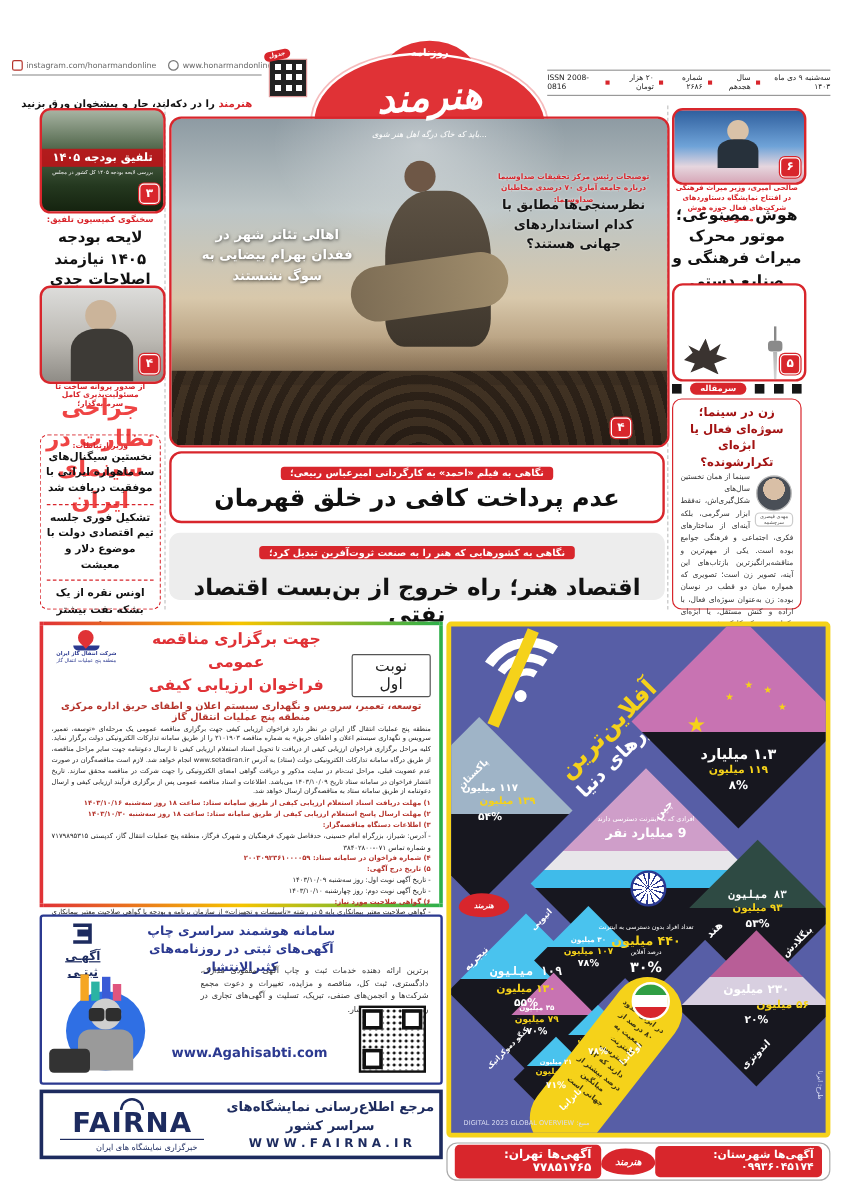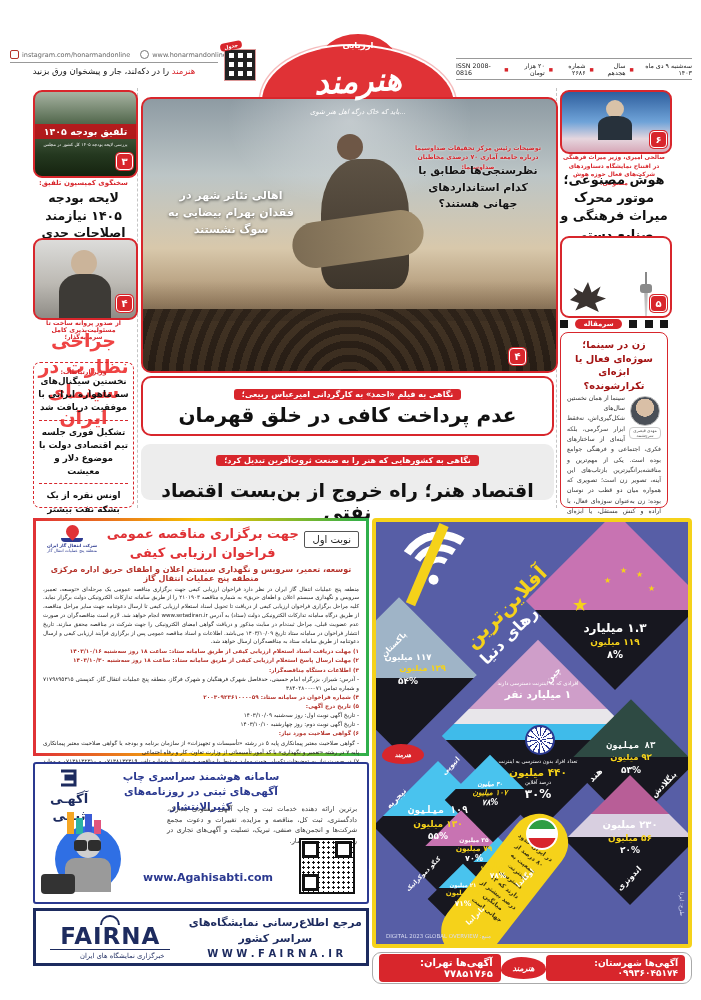--- a/index.html
+++ b/index.html
@@ -41,39 +41,39 @@
        display:flex;gap:10px;align-items:center;border-bottom:1px solid #999;padding-bottom:3px;">
     <span style="display:flex;align-items:center;gap:3px;">
       <span style="width:7px;height:7px;border:1.3px solid #b5342c;border-radius:2px;display:inline-block;"></span>
       <span>instagram.com/honarmandonline</span>
     </span>
     <span style="display:flex;align-items:center;gap:3px;">
       <span style="width:7px;height:7px;border:1.3px solid #777;border-radius:50%;display:inline-block;"></span>
       <span>www.honarmandonline.ir</span>
     </span>
   </div>
-  <div class="abs ctr" style="left:10px;top:66px;width:208px;font-size:8.5px;color:#111;font-weight:normal;">
+  <div class="abs ctr" style="left:10px;top:82px;width:208px;font-size:8.5px;color:#111;font-weight:bold;">
     <span class="red">هنرمند</span>
     <span>را در دکه‌لند، جار و پیشخوان ورق بزنید</span>
   </div>
 
   <div class="abs" style="left:224px;top:42px;width:32px;height:38px;">
     <div style="width:30px;height:30px;margin-top:7px;border:1px solid #d99;background-image:
          repeating-linear-gradient(0deg,#222 0 4px,transparent 4px 9px),
          repeating-linear-gradient(90deg,#222 0 4px,transparent 4px 9px);background-color:#fff;"></div>
     <div class="abs" style="left:-4px;top:0;background:#d8262c;color:#fff;font-size:5px;border-radius:6px;
          padding:1px 4px;transform:rotate(-12deg);font-weight:bold;">جدول</div>
   </div>
 
   <div class="abs" style="left:262px;top:34px;width:192px;height:100px;">
     <div class="abs" style="left:56px;top:0;width:80px;height:36px;background:#e03236;
          border-radius:50% 50% 20% 20%/85% 85% 15% 15%;"></div>
     <div class="abs" style="left:0;top:12px;width:192px;height:84px;background:#e03236;
          border-radius:46% 54% 48% 52%/66% 70% 30% 34%;box-shadow:0 0 0 2px #fff,0 0 0 3.5px #e0323655;"></div>
-    <div class="abs ctr white" style="left:56px;top:6px;width:80px;font-size:8.5px;font-weight:bold;z-index:2;">ارزیابی</div>
+    <div class="abs ctr white" style="left:56px;top:6px;width:80px;font-size:8.5px;font-weight:bold;z-index:2;">روزنامه</div>
     <div class="abs ctr white" style="left:0;top:28px;width:192px;font-size:32px;font-weight:bold;font-style:italic;
          z-index:2;transform:rotate(-3deg);letter-spacing:2px;">هنرمند</div>
     <div class="abs ctr white" style="left:10px;top:74px;width:172px;font-size:6.8px;z-index:2;font-style:italic;">...باید که خاک درگه اهل هنر شوی</div>
   </div>
 
   <div class="abs" style="left:456px;top:58px;width:236px;font-size:6.3px;color:#222;display:flex;gap:4px;
        align-items:center;justify-content:flex-start;border-bottom:1px solid #999;border-top:1px solid #999;padding:3px 0;">
     <span>سه‌شنبه ۹ دی ماه ۱۴۰۳</span>
     <span class="red" style="font-size:4.5px;">■</span>
     <span>سال هجدهم</span>
@@ -188,21 +188,21 @@
            background:radial-gradient(circle at 50% 38%,#d9bfa6 0 40%,#4a4f57 41%);"></div>
       <div style="font-size:4.2px;color:#555;border:0.5px solid #ccc;border-radius:4px;margin-top:1px;">مهدی قیصری سرچشمه</div>
     </div>
     <div style="font-size:6.2px;line-height:1.66;color:#333;text-align:justify;">سینما از همان نخستین سال‌های شکل‌گیری‌اش، نه‌فقط ابزار سرگرمی، بلکه آینه‌ای از ساختارهای فکری، اجتماعی و فرهنگی جوامع بوده است. یکی از مهم‌ترین و مناقشه‌برانگیزترین بازتاب‌های این آینه، تصویر زن است؛ تصویری که همواره میان دو قطب در نوسان بوده: زن به‌عنوان سوژه‌ای فعال، با اراده و کنش مستقل، یا ابژه‌ای تکرارشونده که کارکردش محدود به چشم‌نوازی، برانگیختن احساس یا پیشبرد روایت مردانه است. این دوگانه هنوز هم یکی از اصلی‌ترین چالش‌های سینما به شمار می‌رود و در بخش بزرگی از تاریخ سینما، زن نه به‌عنوان محور روایت بلکه به‌عنوان عنصری...</div>
     <div class="bold red" style="font-size:6.8px;text-align:left;margin-top:2px;">صفحه ۲ را بخوانید</div>
   </div>
 
   <div class="abs" style="left:33px;top:518px;width:336px;height:238px;background:#fff;border:3px solid;
        border-image:linear-gradient(90deg,#e03236,#f5c400,#2eaf4b) 1;box-sizing:border-box;padding:4px 7px;">
     <div style="display:flex;align-items:flex-start;justify-content:space-between;">
-      <div style="border:1px solid #555;border-radius:2px;font-size:10px;padding:2px 7px;margin-top:6px;color:#222;">نوبت اول</div>
+      <div style="border:1px solid #555;border-radius:2px;font-size:13px;padding:2px 7px;margin-top:20px;color:#222;text-align:center;">نوبت اول</div>
       <div class="ctr bold" style="font-size:13px;color:#e03236;line-height:1.45;">
         <div>جهت برگزاری مناقصه عمومی</div>
         <div>فراخوان ارزیابی کیفی</div>
       </div>
       <div class="ctr" style="width:58px;">
         <div style="width:13px;height:13px;background:#e03236;border-radius:50% 50% 50% 0;transform:rotate(-45deg);margin:0 auto;"></div>
         <div style="width:22px;height:4px;background:#2b3990;border-radius:0 0 4px 4px;margin:0 auto 1px;"></div>
         <div style="font-size:4.4px;color:#2b3990;font-weight:bold;">شرکت انتقال گاز ایران</div>
         <div style="font-size:4.2px;color:#2b3990;">منطقه پنج عملیات انتقال گاز</div>
       </div>
@@ -229,21 +229,21 @@
       <div style="background:#d8262c;color:#fff;font-weight:bold;font-size:7.3px;border-radius:10px;padding:3px 10px;">روابط عمومی منطقه پنج عملیات انتقال گاز (۸۷۲۰۰۴۵۰)</div>
     </div>
   </div>
 
   <div class="abs" style="left:33px;top:762px;width:336px;height:142px;border:2.5px solid #2b3990;border-radius:3px;
        box-sizing:border-box;background:#fff;">
     <div class="abs ctr" style="left:8px;top:5px;width:52px;">
       <svg width="22" height="18" viewBox="0 0 22 18">
         <path d="M3 2 h14 v5 h-9 v3 h9 v6 h-14" fill="none" stroke="#1d2b5f" stroke-width="3"></path>
       </svg>
-      <div style="font-size:13px;font-weight:bold;color:#1d2b5f;line-height:1.3;">
+      <div style="font-size:10px;font-weight:bold;color:#1d2b5f;line-height:1.3;text-decoration:underline;">
         <span>آگهـی</span><br>
         <span>ثبتـی</span>
       </div>
     </div>
     <div class="ctr bold" style="font-size:10.5px;color:#2b3990;line-height:1.45;padding:5px 64px 0 64px;">سامانه هوشمند سراسری چاپ آگهی‌های ثبتی در روزنامه‌های کثیرالانتشار</div>
     <div class="abs" style="right:10px;top:40px;width:190px;font-size:6.7px;line-height:1.6;color:#333;text-align:justify;">برترین ارائه دهنده خدمات ثبت و چاپ آگهی مفقودی مدارک، دادگستری، ثبت کل، مناقصه و مزایده، تغییرات و دعوت مجمع شرکت‌ها و انجمن‌های صنفی، تبریک، تسلیت و آگهی‌های تجاری در روزنامه‌های کثیرالانتشار.</div>
     <div class="qr" style="right:12px;bottom:8px;">
       <div class="qr-eye" style="left:1px;top:1px;"></div>
       <div class="qr-eye" style="right:1px;top:1px;"></div>
       <div class="qr-eye" style="left:1px;bottom:1px;"></div>
@@ -316,69 +316,69 @@
       <span class="c-pct" style="font-size:9px;">۵۴%</span>
     </div>
     <span class="c-lab" style="left:2px;top:118px;font-size:8px;">پاکستان</span>
 
     <div class="dia" style="left:94px;top:146px;width:136px;height:136px;
          background:linear-gradient(135deg,#cf9ec9 0 36%,#e8e6ea 36% 44%,#3fbbea 44% 52%,#17171f 52%);"></div>
     <div class="abs" style="left:149px;top:203px;width:26px;height:26px;border-radius:50%;border:2px solid #2b3990;
          background:repeating-conic-gradient(#2b3990 0 7deg,#fff 7deg 26deg);z-index:3;"></div>
     <div class="dia-txt" style="left:108px;top:158px;width:108px;">
       <span style="display:block;font-size:5.4px;color:#fff;">افرادی که به اینترنت دسترسی دارند</span>
-      <span class="c-pop" style="font-size:10.5px;">۱ میلیارد نفر</span>
-    </div>
-    <div class="dia-txt" style="left:108px;top:236px;width:108px;">
+      <span class="c-pop" style="font-size:10.5px;">9 میلیارد نفر</span>
+    </div>
+    <div class="dia-txt" style="left:108px;top:248px;width:108px;">
       <span style="display:block;font-size:5.2px;color:#fff;">تعداد افراد بدون دسترسی به اینترنت</span>
       <span class="c-off" style="font-size:10.5px;">۴۴۰ میلیون</span>
       <span style="display:block;font-size:5.2px;color:#fff;">درصد آفلاین</span>
       <span class="c-pct" style="font-size:12px;">۳۰%</span>
     </div>
     <span class="c-lab" style="left:212px;top:248px;font-size:9px;">هند</span>
 
     <div class="dia" style="left:210px;top:196px;width:90px;height:90px;
          background:linear-gradient(135deg,#2e4a43 0 45%,#17171f 45%);"></div>
     <div class="dia-txt" style="left:215px;top:218px;width:80px;">
       <span class="c-pop" style="font-size:9px;font-family:Liberation Mono, monospace;">۸۳ میلیون</span>
       <span class="c-off" style="font-size:8.5px;">۹۳ میلیون</span>
       <span class="c-pct" style="font-size:9px;">۵۳%</span>
     </div>
     <span class="c-lab" style="left:272px;top:258px;font-size:8px;">بنگلادش</span>
 
     <div class="dia" style="left:208px;top:272px;width:92px;height:92px;
          background:linear-gradient(135deg,#b85e97 0 30%,#d8cfe0 30% 48%,#17171f 48%);"></div>
     <div class="dia-txt" style="left:210px;top:296px;width:88px;">
       <span class="c-pop" style="font-size:10px;">۲۳۰ میلیون</span>
-      <span class="c-off" style="font-size:9px;">۵۶ میلیون</span>
+      <span class="c-off" style="font-size:9px;text-align:right;">۵۶ میلیون</span>
       <span class="c-pct" style="font-size:9px;">۲۰%</span>
     </div>
     <span class="c-lab" style="left:238px;top:352px;font-size:8px;">اندونزی</span>
 
     <div class="dia" style="left:16px;top:258px;width:92px;height:92px;
          background:linear-gradient(135deg,#49c3ee 0 42%,#17171f 42%);"></div>
     <div class="dia-txt" style="left:18px;top:282px;width:88px;">
       <span class="c-pop" style="font-size:10px;font-family:Liberation Mono, monospace;">۱۰۹ میلیون</span>
       <span class="c-off" style="font-size:9px;">۱۳۰ میلیون</span>
       <span class="c-pct" style="font-size:9px;">۵۵%</span>
     </div>
     <span class="c-lab" style="left:8px;top:272px;font-size:8px;">نیجریه</span>
 
     <div class="dia" style="left:82px;top:246px;width:64px;height:64px;
          background:linear-gradient(135deg,#49c3ee 0 38%,#17171f 38%);"></div>
-    <div class="dia-txt" style="left:84px;top:258px;width:60px;font-style:italic;">
+    <div class="dia-txt" style="left:84px;top:258px;width:60px;">
       <span class="c-pop" style="font-size:6px;">۳۰ میلیون</span>
       <span class="c-off" style="font-size:7.5px;">۱۰۷ میلیون</span>
       <span class="c-pct" style="font-size:8px;">۷۸%</span>
     </div>
     <span class="c-lab" style="left:64px;top:240px;font-size:7px;">اتیوپی</span>
 
     <div class="dia" style="left:52px;top:302px;width:66px;height:66px;
          background:linear-gradient(135deg,#c873b2 0 38%,#17171f 38%);"></div>
-    <div class="dia-txt" style="left:68px;top:314px;width:60px;">
+    <div class="dia-txt" style="left:41px;top:314px;width:60px;">
       <span class="c-pop" style="font-size:6px;">۳۵ میلیون</span>
       <span class="c-off" style="font-size:7.5px;">۷۹ میلیون</span>
       <span class="c-pct" style="font-size:8px;">۷۰%</span>
     </div>
     <span class="c-lab" style="left:24px;top:348px;font-size:6px;">کنگو دموکراتیک</span>
 
     <div class="dia" style="left:96px;top:326px;width:52px;height:52px;
          background:linear-gradient(135deg,#49c3ee 0 34%,#17171f 34%);"></div>
     <div class="dia-txt" style="left:98px;top:340px;width:48px;">
       <span class="c-off" style="font-size:7px;">۴۰ میلیون</span>

